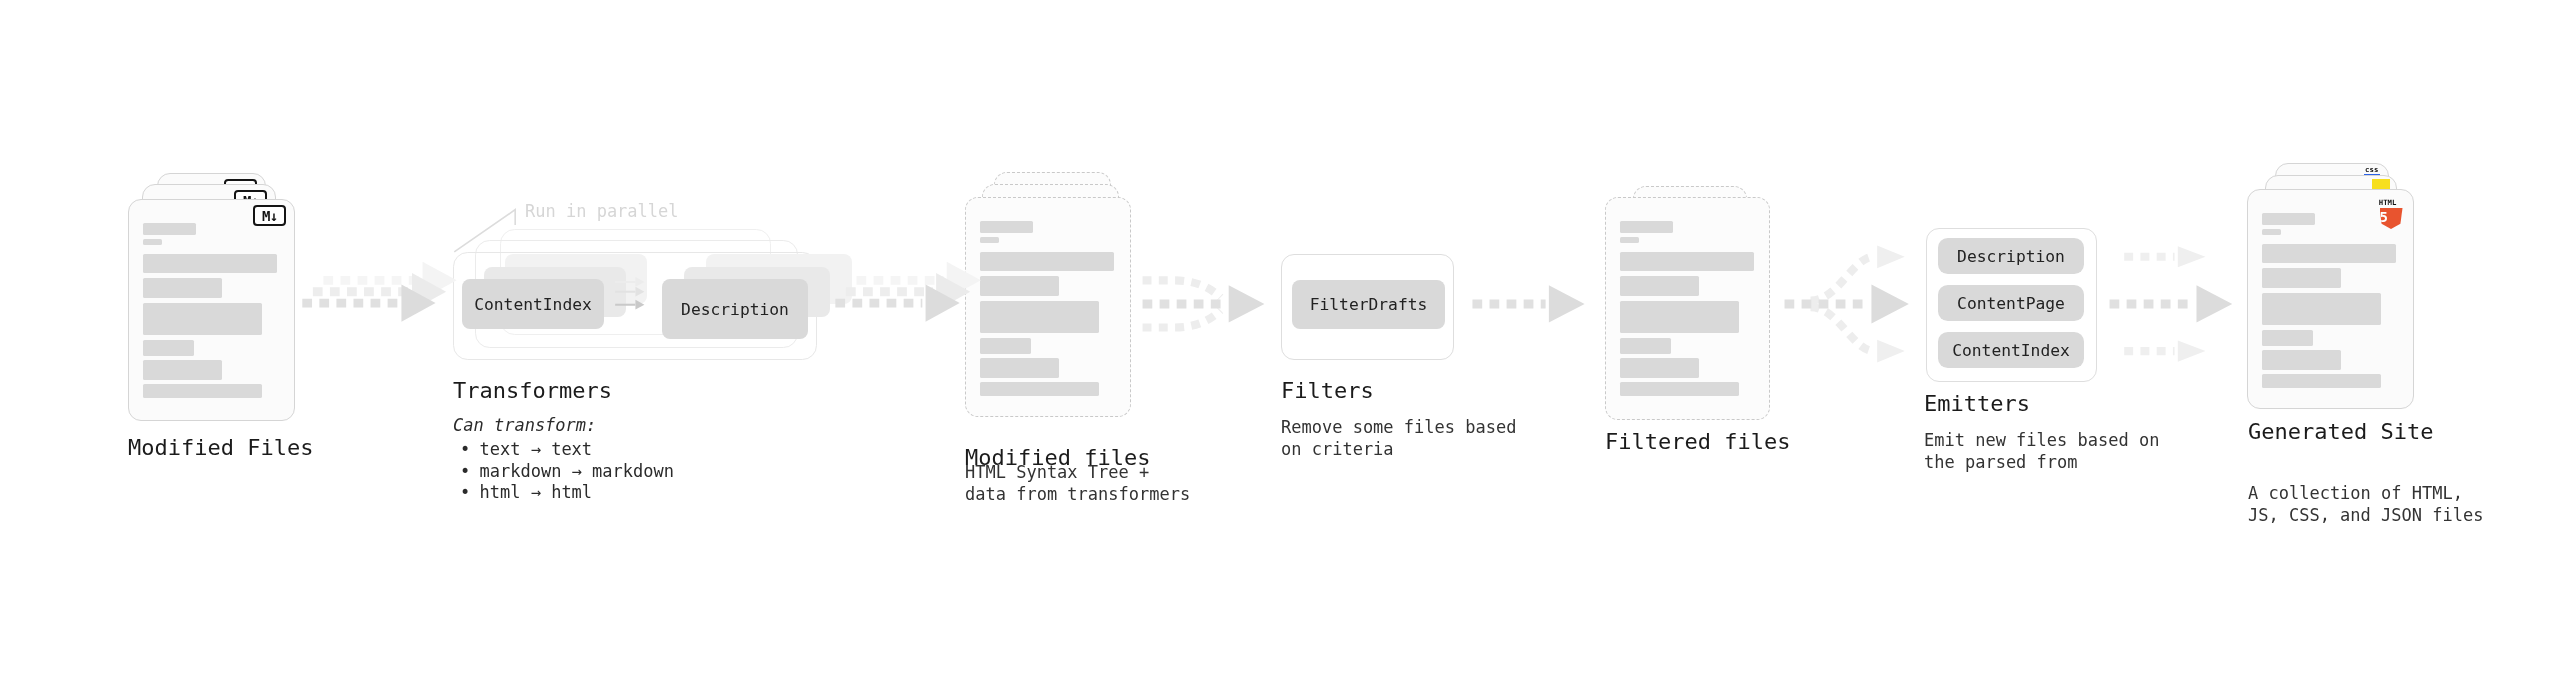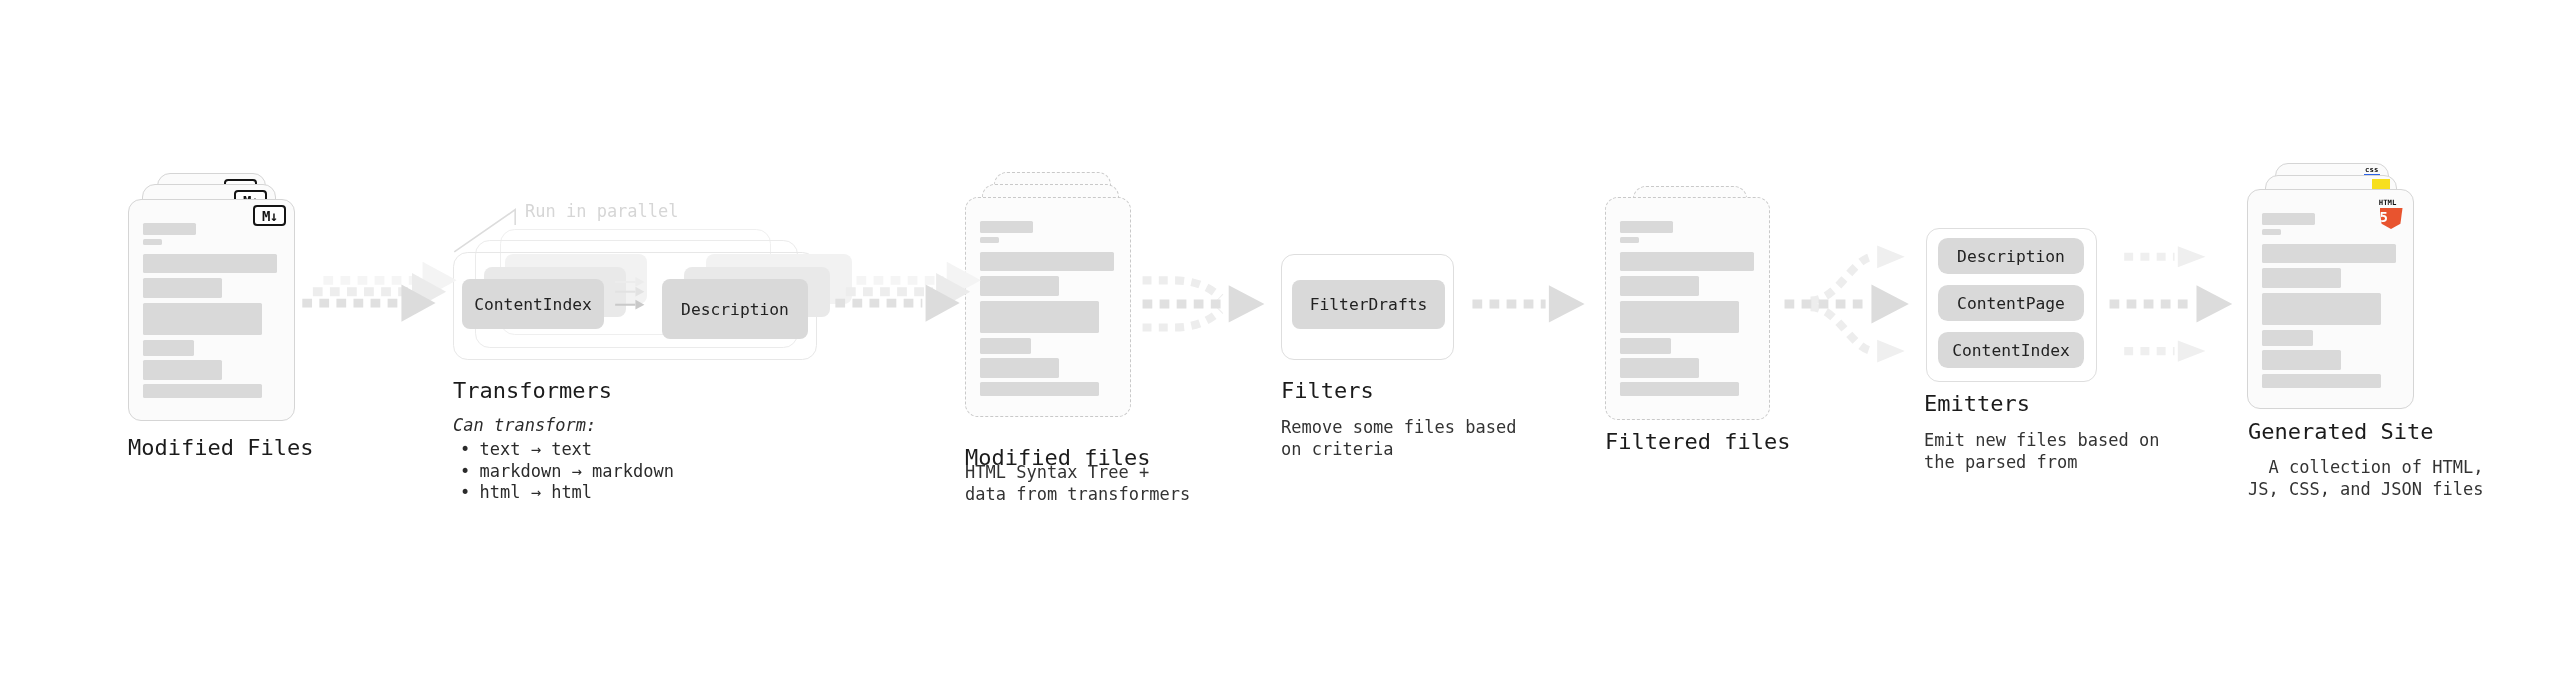--- a/index.html
+++ b/index.html
@@ -177,21 +177,21 @@
           <div class="bar" style="width: 18.7px; height: 5.7px; margin-bottom: 9px;"></div>
           <div class="bar" style="width: 134px; height: 19.5px; margin-bottom: 4.9px;"></div>
           <div class="bar" style="width: 79px; height: 19.5px; margin-bottom: 4.9px;"></div>
           <div class="bar" style="width: 119px; height: 32px; margin-bottom: 4.9px;"></div>
           <div class="bar" style="width: 51px; height: 16.3px; margin-bottom: 4.1px;"></div>
           <div class="bar" style="width: 79px; height: 19.5px; margin-bottom: 4.9px;"></div>
           <div class="bar" style="width: 119px; height: 14px; margin-bottom: 0px;"></div>
         </div>
     </div>
     <div class="title" style="left:2248px;top:420px;">Generated Site</div>
-    <div class="desc" style="left:2248px;top:456px;text-align:right;">A collection of HTML,
+    <div class="desc" style="left:2248px;top:482px;">A collection of HTML,
 JS, CSS, and JSON files</div>
   </div>
 
   <svg class="abs" style="left:0;top:0;" width="2576" height="681" viewBox="0 0 3170 838">
 
     <polyline class="leader" points="559,310 634,258 634,277"></polyline>
 
     <g>
       <g class="ghostA2" transform="translate(26,-28)">
         <line class="dash-main" x1="372" y1="373" x2="490" y2="373"></line>

